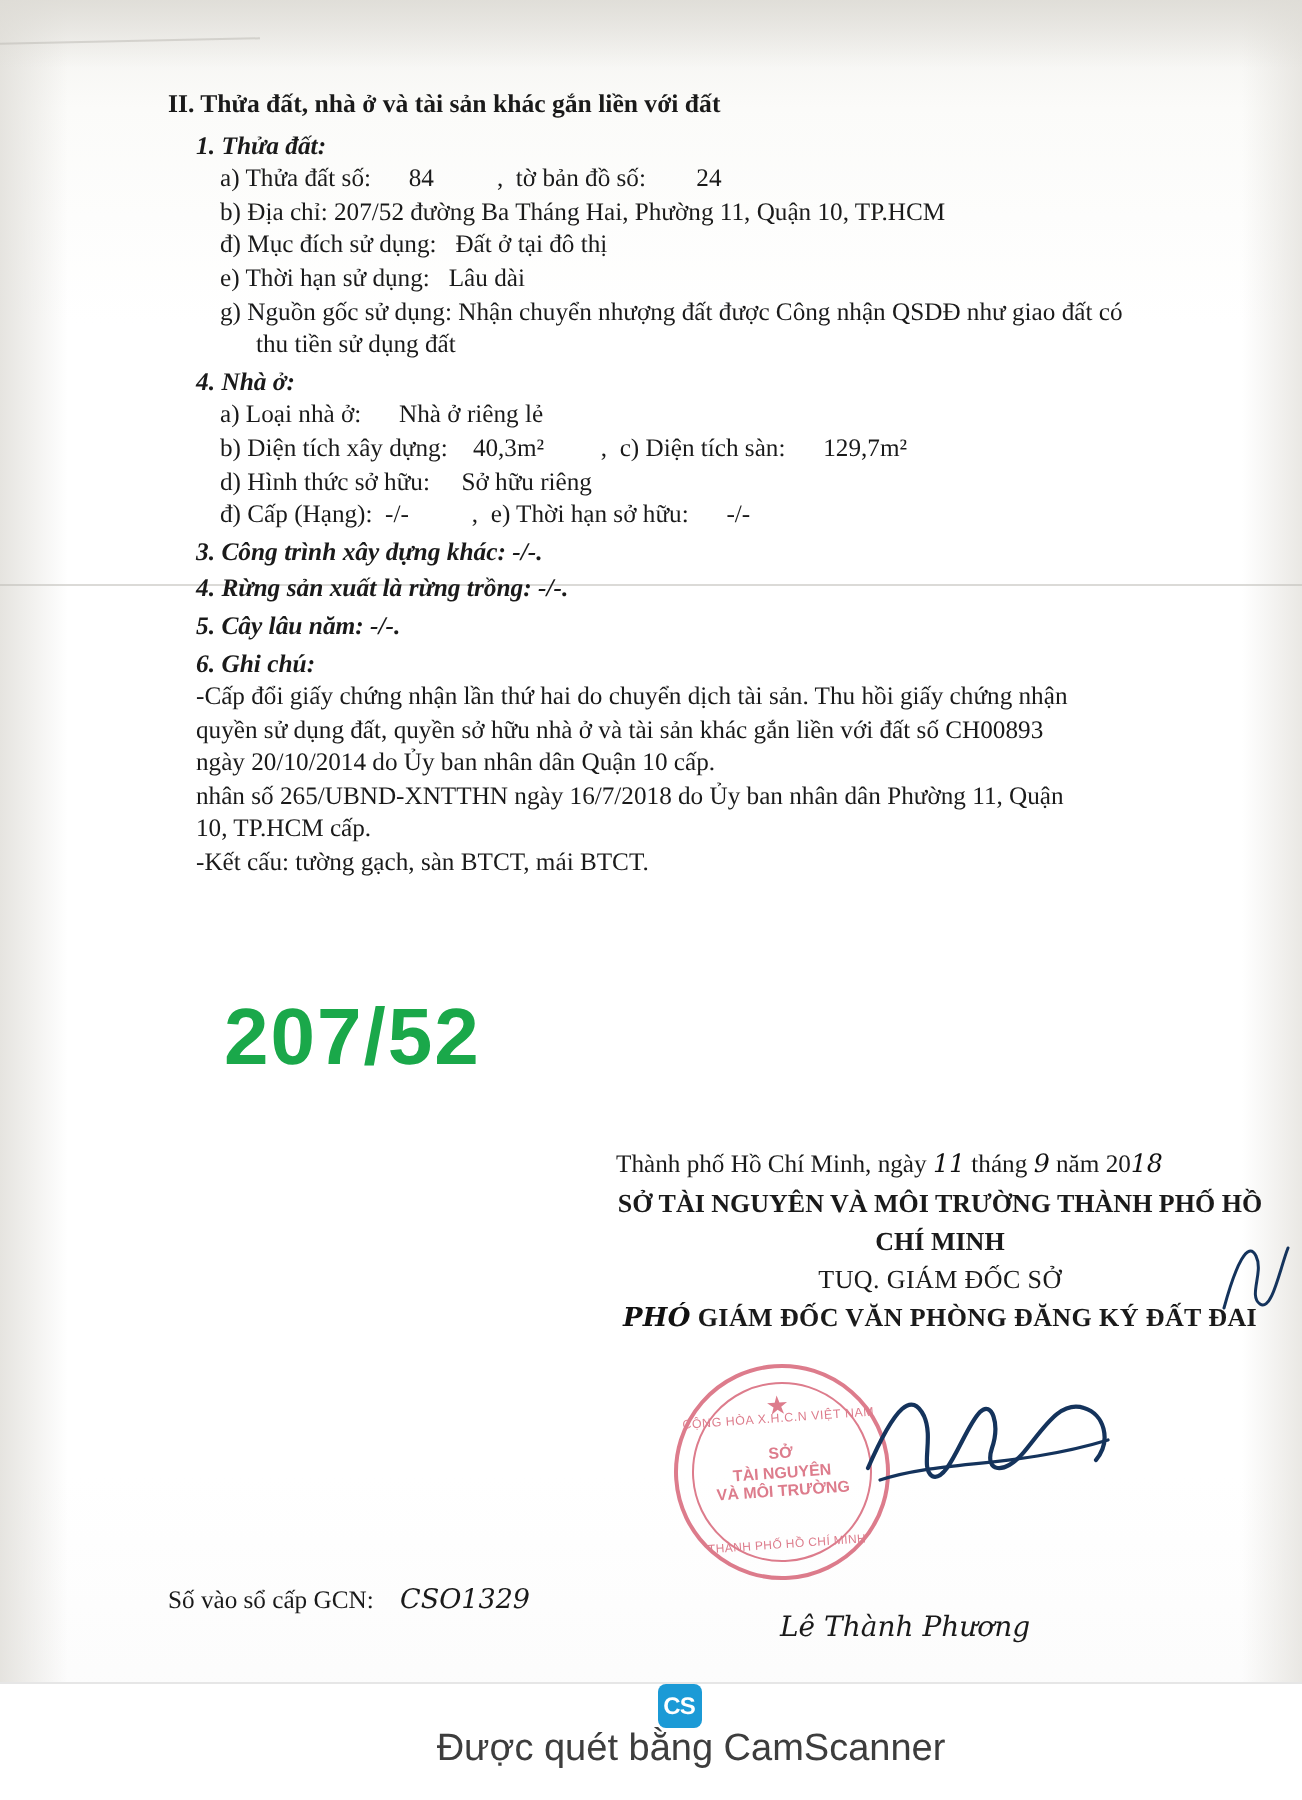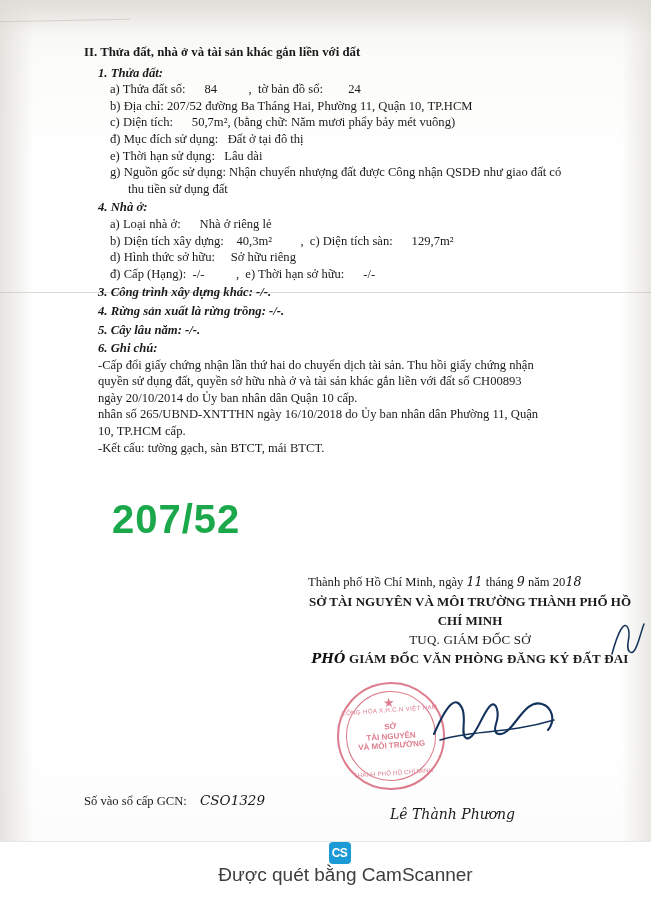--- a/index.html
+++ b/index.html
@@ -295,41 +295,40 @@
   <div class="fold-line"></div>
   <div class="fold-line2"></div>
 
   <div class="doc-body">
 
     <div class="sec-head">II. Thửa đất, nhà ở và tài sản khác gắn liền với đất</div>
 
     <div class="sub-head">1. Thửa đất:</div>
     <div class="line">a) Thửa đất số:      84          ,  tờ bản đồ số:        24</div>
     <div class="line">b) Địa chỉ: 207/52 đường Ba Tháng Hai, Phường 11, Quận 10, TP.HCM</div>
-    <div class="line">c) Diện tích:      50,7m², (bằng chữ: Năm mươi phẩy bảy mét vuông)</div>
     <div class="line">đ) Mục đích sử dụng:   Đất ở tại đô thị</div>
     <div class="line">e) Thời hạn sử dụng:   Lâu dài</div>
     <div class="line">g) Nguồn gốc sử dụng: Nhận chuyển nhượng đất được Công nhận QSDĐ như giao đất có</div>
     <div class="line ind2">thu tiền sử dụng đất</div>
 
     <div class="sub-head">4. Nhà ở:</div>
     <div class="line">a) Loại nhà ở:      Nhà ở riêng lẻ</div>
     <div class="line">b) Diện tích xây dựng:    40,3m²         ,  c) Diện tích sàn:      129,7m²</div>
     <div class="line">d) Hình thức sở hữu:     Sở hữu riêng</div>
     <div class="line">đ) Cấp (Hạng):  -/-          ,  e) Thời hạn sở hữu:      -/-</div>
 
     <div class="sub-head">3. Công trình xây dựng khác: -/-.</div>
     <div class="sub-head">4. Rừng sản xuất là rừng trồng: -/-.</div>
     <div class="sub-head">5. Cây lâu năm: -/-.</div>
     <div class="sub-head">6. Ghi chú:</div>
 
     <div class="line note">-Cấp đổi giấy chứng nhận lần thứ hai do chuyển dịch tài sản. Thu hồi giấy chứng nhận</div>
     <div class="line note">quyền sử dụng đất, quyền sở hữu nhà ở và tài sản khác gắn liền với đất số CH00893</div>
     <div class="line note">ngày 20/10/2014 do Ủy ban nhân dân Quận 10 cấp.</div>
-    <div class="line note">nhân số 265/UBND-XNTTHN ngày 16/10/2018 do Ủy ban nhân dân Phường 11, Quận</div>
+    <div class="line note">nhân số 265/UBND-XNTTHN ngày 16/7/2018 do Ủy ban nhân dân Phường 11, Quận</div>
     <div class="line note">10, TP.HCM cấp.</div>
     <div class="line note">-Kết cấu: tường gạch, sàn BTCT, mái BTCT.</div>
 
   </div>
 
   <div class="stamp-number">207/52</div>
 
   <div class="sign-block">
     <div class="sign-line1">
       <span>Thành phố Hồ Chí Minh, ngày</span>

